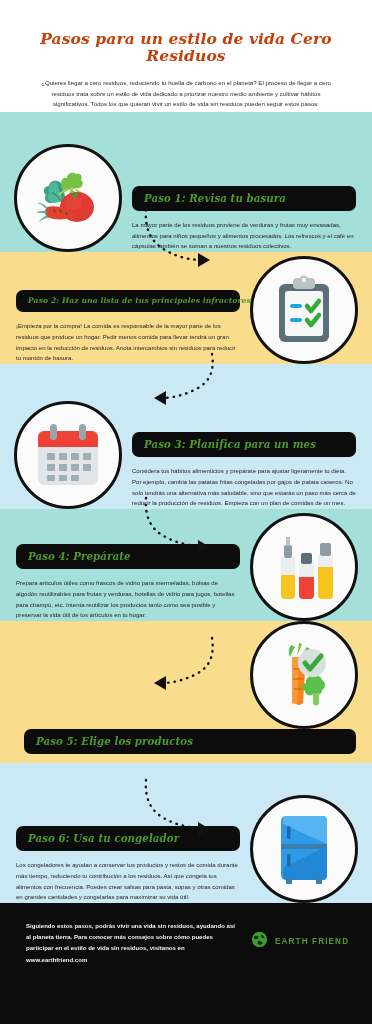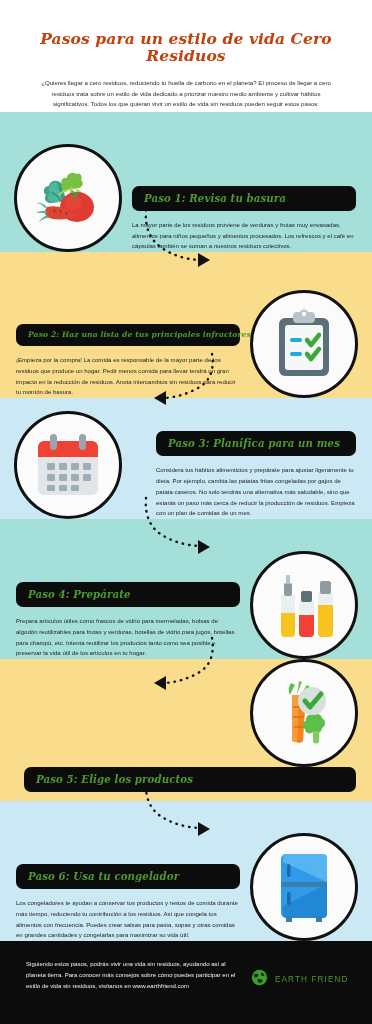--- a/index.html
+++ b/index.html
@@ -55,23 +55,23 @@
     align-items: flex-end;
     box-sizing: border-box;
     padding: 0 14px;
     overflow: hidden;
   }
   .step.teal   { background: #a5dfd9; }
   .step.yellow { background: #f9dd8d; }
   .step.blue   { background: #cbe8f5; }
 
   .step-1 { height: 140px; }
-  .step-2 { height: 146px; }
-  .step-3 { height: 121px; gap: 24px; }
-  .step-4 { height: 140px; }
+  .step-2 { height: 112px; }
+  .step-3 { height: 145px; }
+  .step-4 { height: 112px; }
   .step-5 { height: 142px; flex-direction: column; }
   .step-6 { height: 140px; }
 
   .step.reverse { flex-direction: row-reverse; }
 
   
   .icon-circle {
     flex: 0 0 auto;
     width: 108px;
     height: 108px;
@@ -131,20 +131,21 @@
 
   
   .footer {
     background: #0c0c0c;
     flex: 1 1 auto;
     display: flex;
     align-items: flex-start;
     padding: 18px 18px 0 26px;
     box-sizing: border-box;
     gap: 10px;
+    font-weight: bold;
   }
   .footer-text {
     font-size: 6.05px;
     line-height: 1.85;
     color: #f2f2f2;
     flex: 1 1 auto;
     max-width: 215px;
   }
   .footer-brand {
     display: flex;

